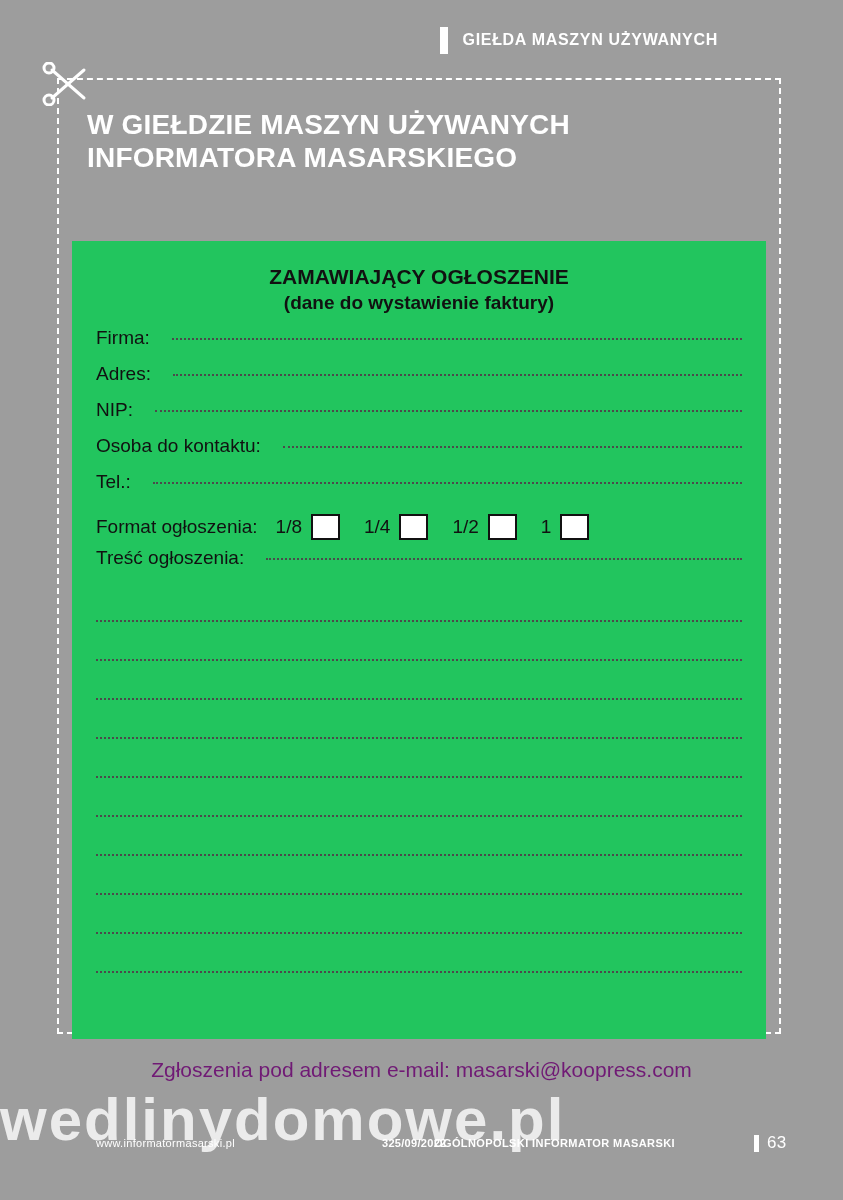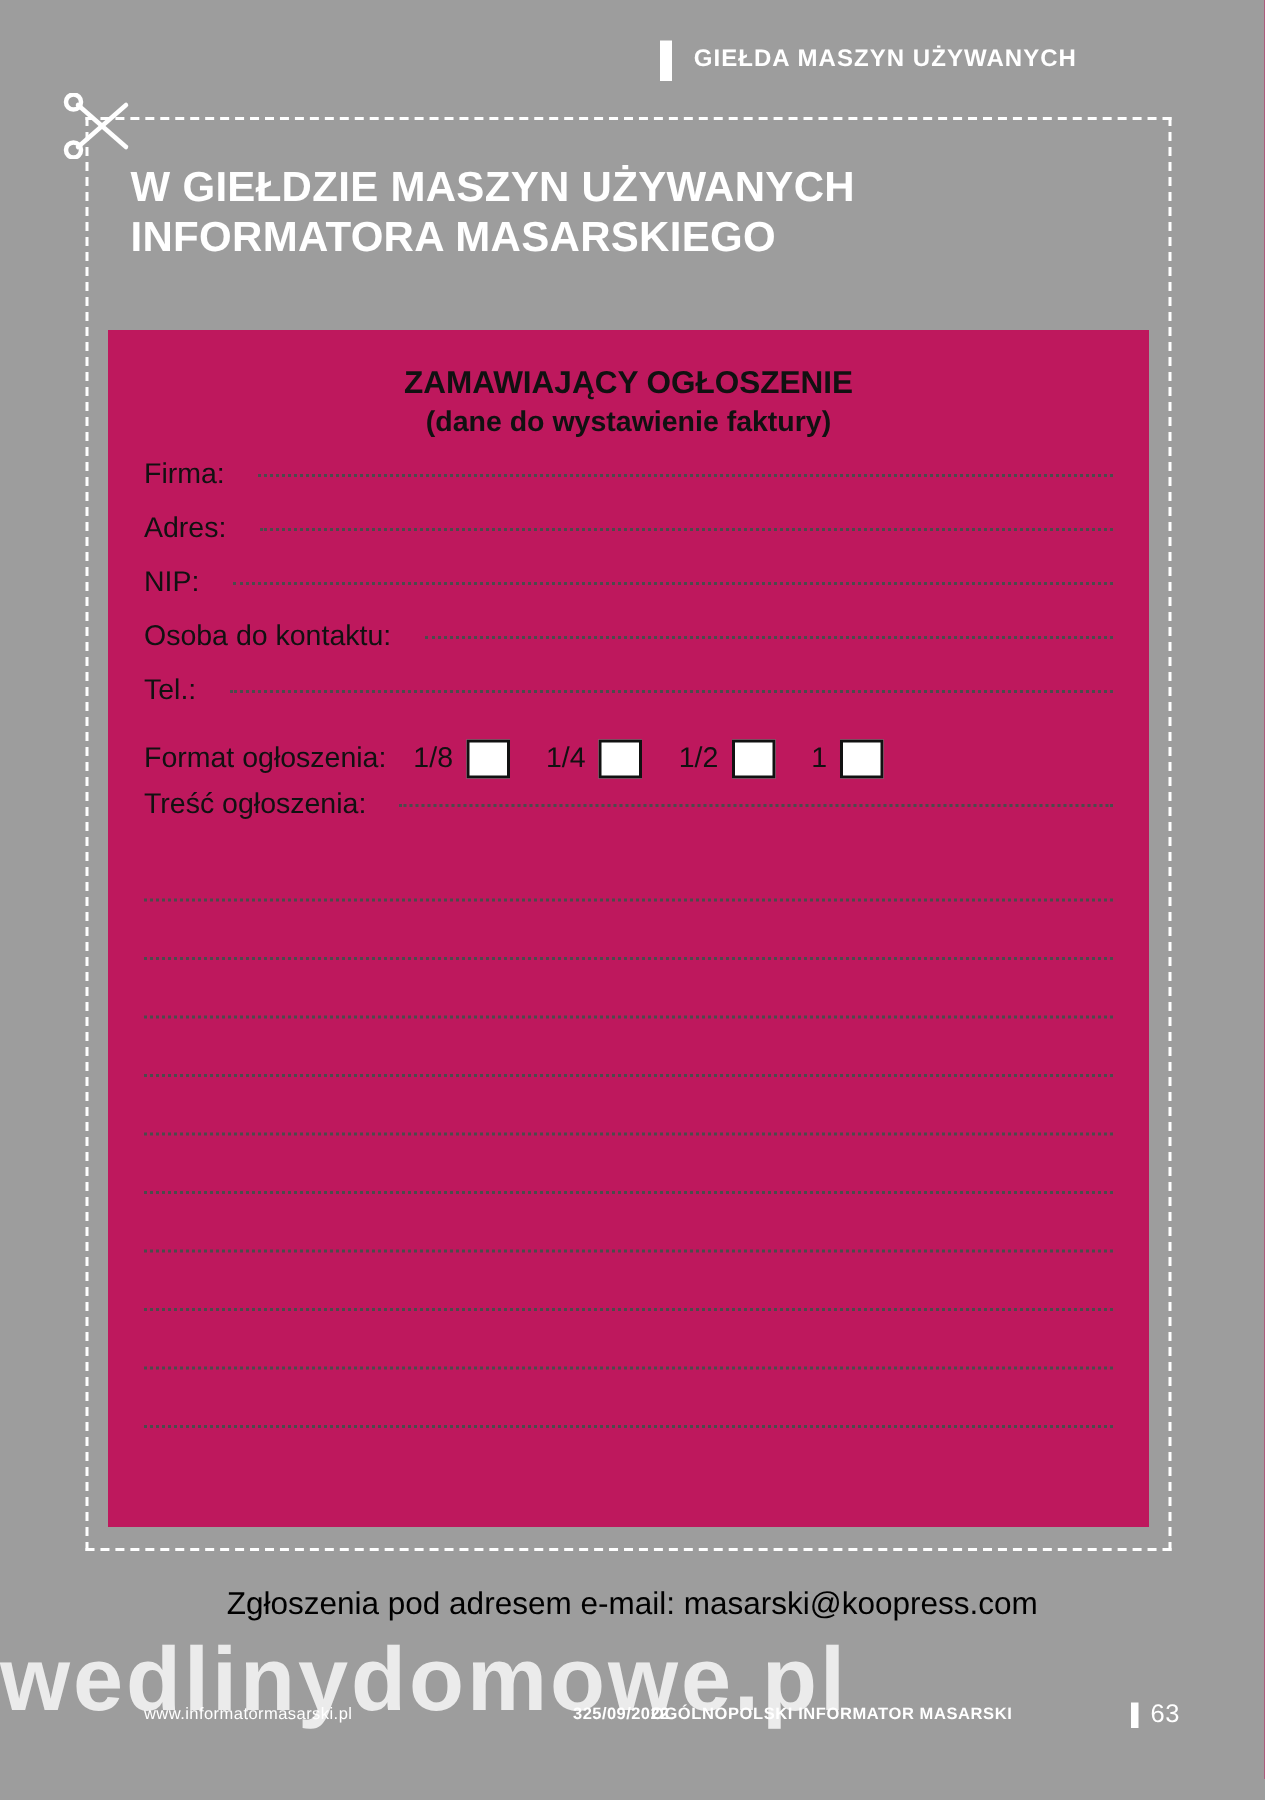--- a/index.html
+++ b/index.html
@@ -73,24 +73,24 @@
     font-weight: bold;
     line-height: 33px;
     letter-spacing: 0.2px;
   }
   .coupon-heading div { white-space: nowrap; }
 
   
   .form-card {
     position: absolute;
     left: 72px;
-    top: 220px;
+    top: 241px;
     width: 694px;
     height: 798px;
-    background: #be185d;
+    background: #22c55e;
     box-sizing: border-box;
     padding: 22px 24px 0 24px;
   }
   .form-title {
     text-align: center;
     font-size: 21px;
     font-weight: bold;
     color: #111;
     line-height: 27px;
   }
@@ -148,21 +148,21 @@
   }
   .blank-line .dots { top: 0; }
 
   
   .email-line {
     position: absolute;
     top: 1058px;
     left: 0;
     width: 843px;
     text-align: center;
-    color: #000000;
+    color: #701a75;
     font-size: 21px;
   }
 
   
   .watermark {
     position: absolute;
     top: 1085px;
     left: 0;
     width: 728px;
     text-align: left;

